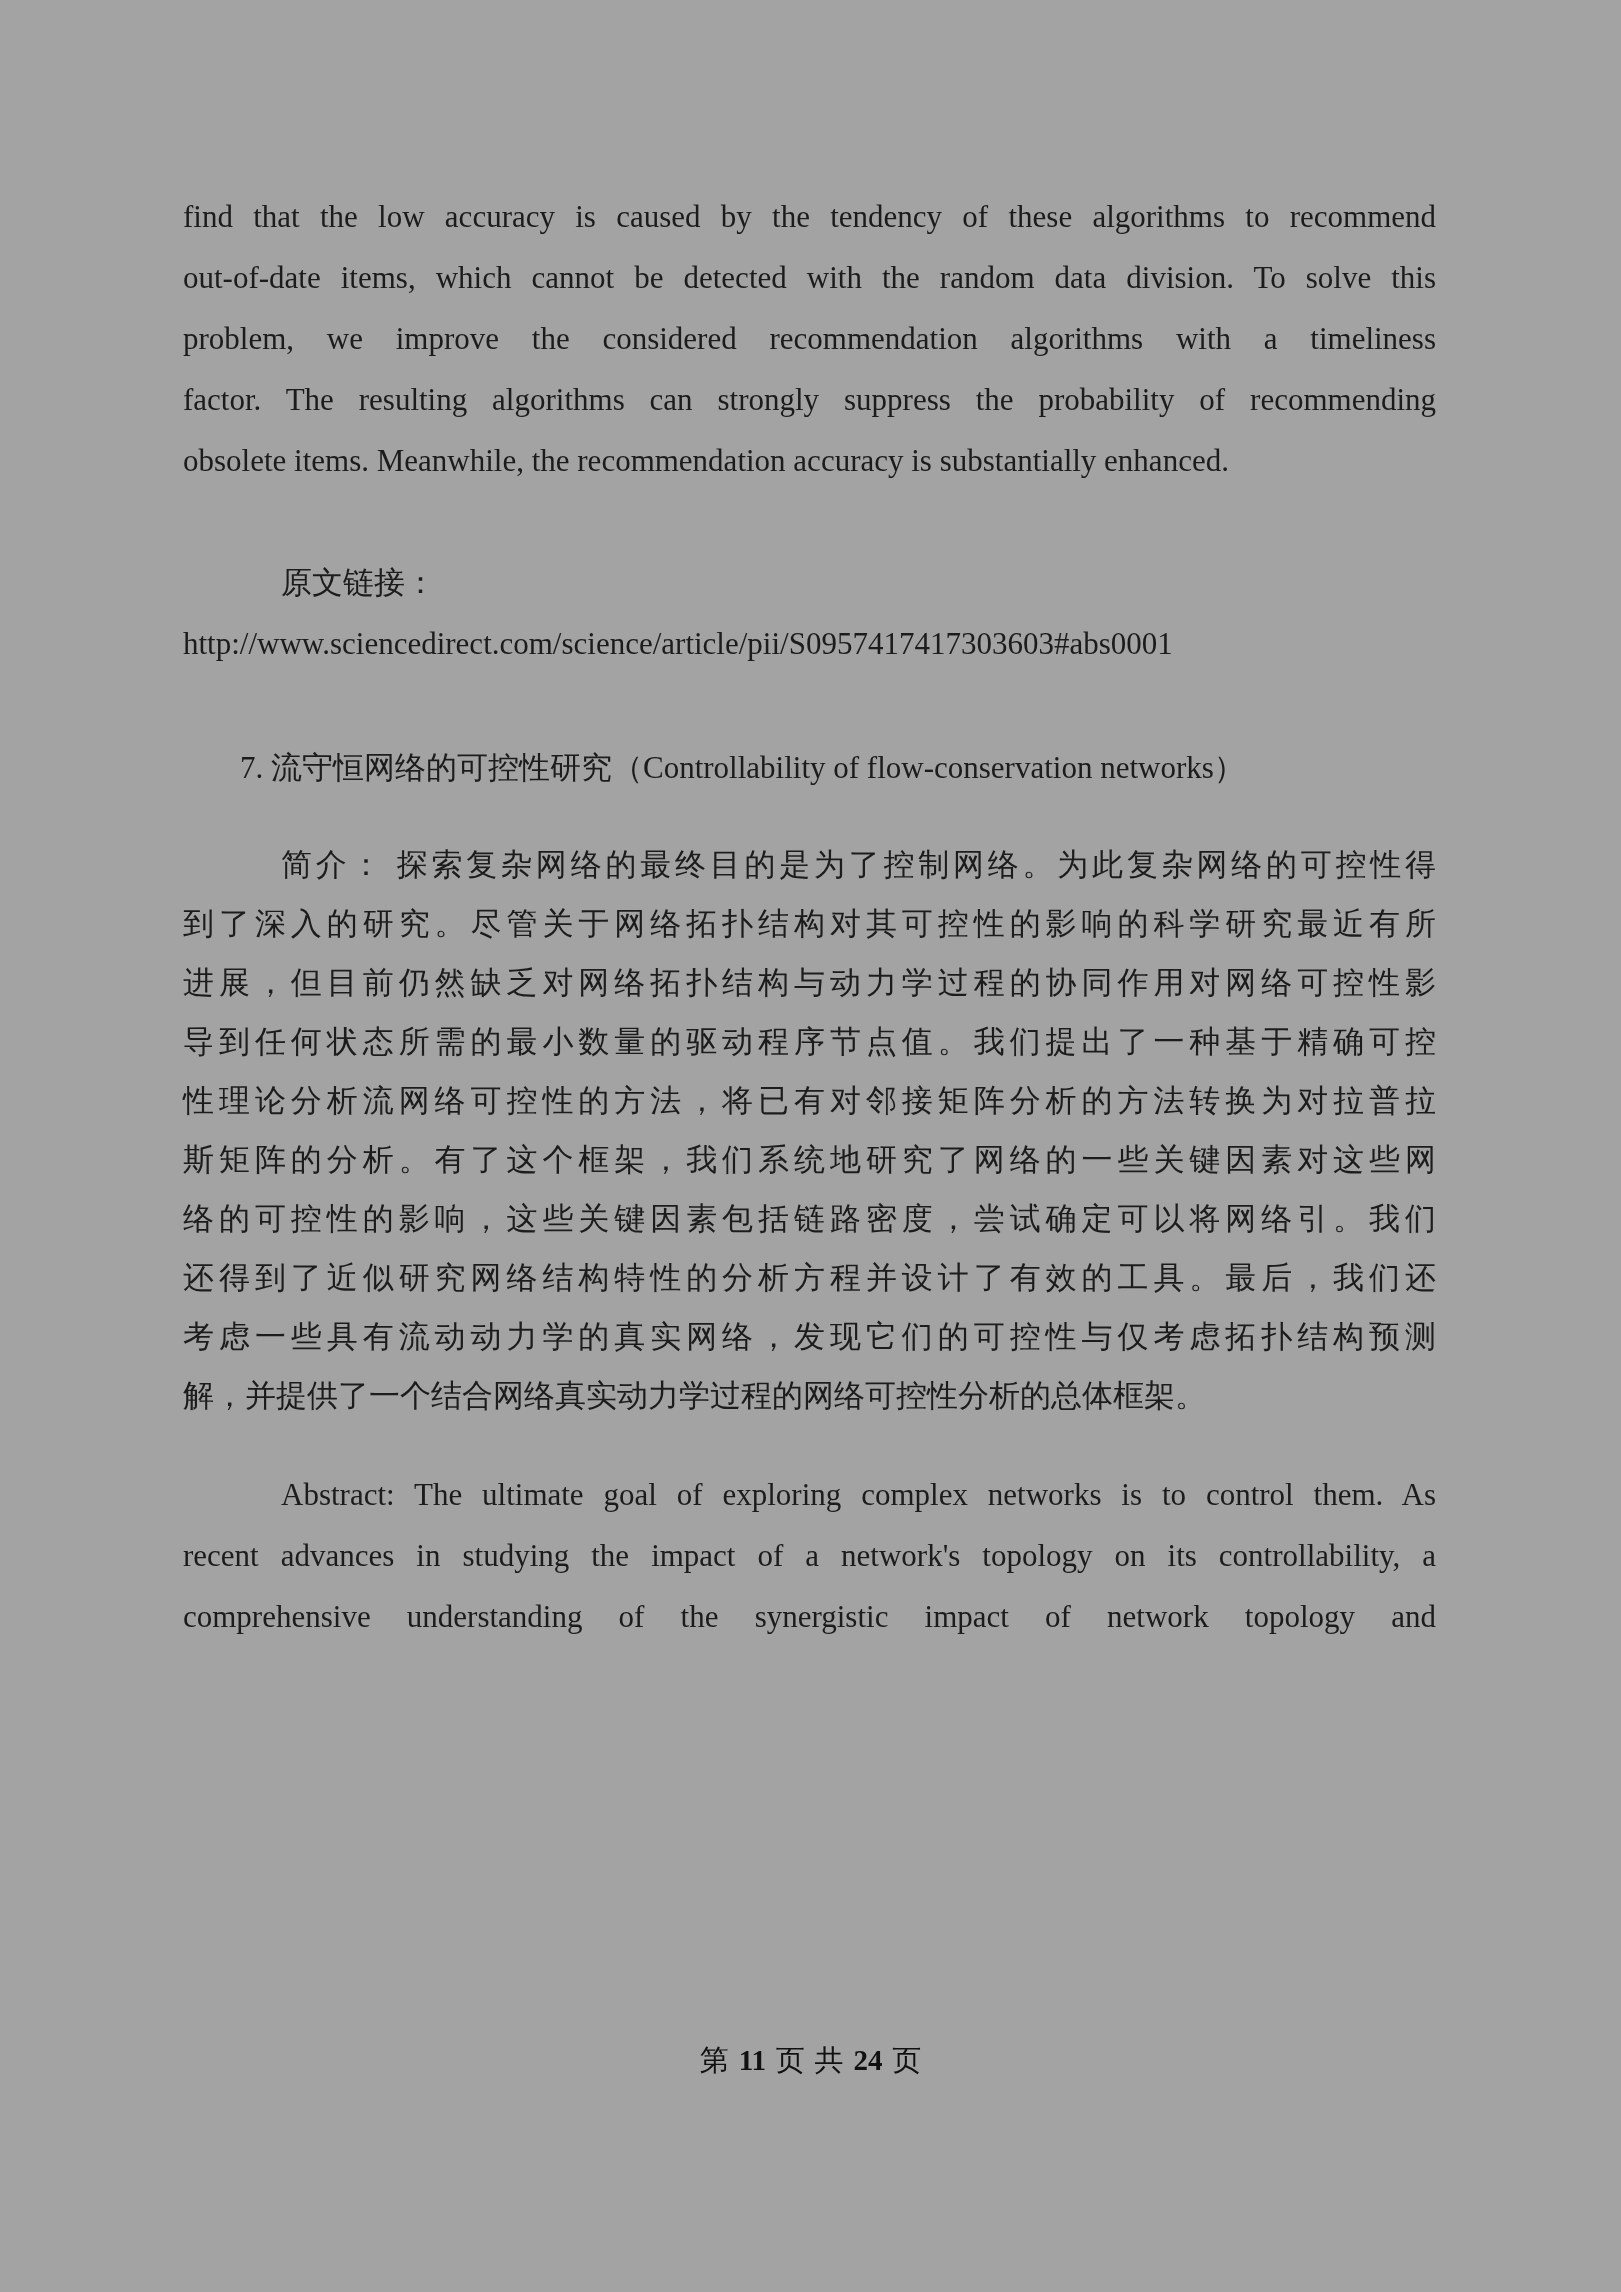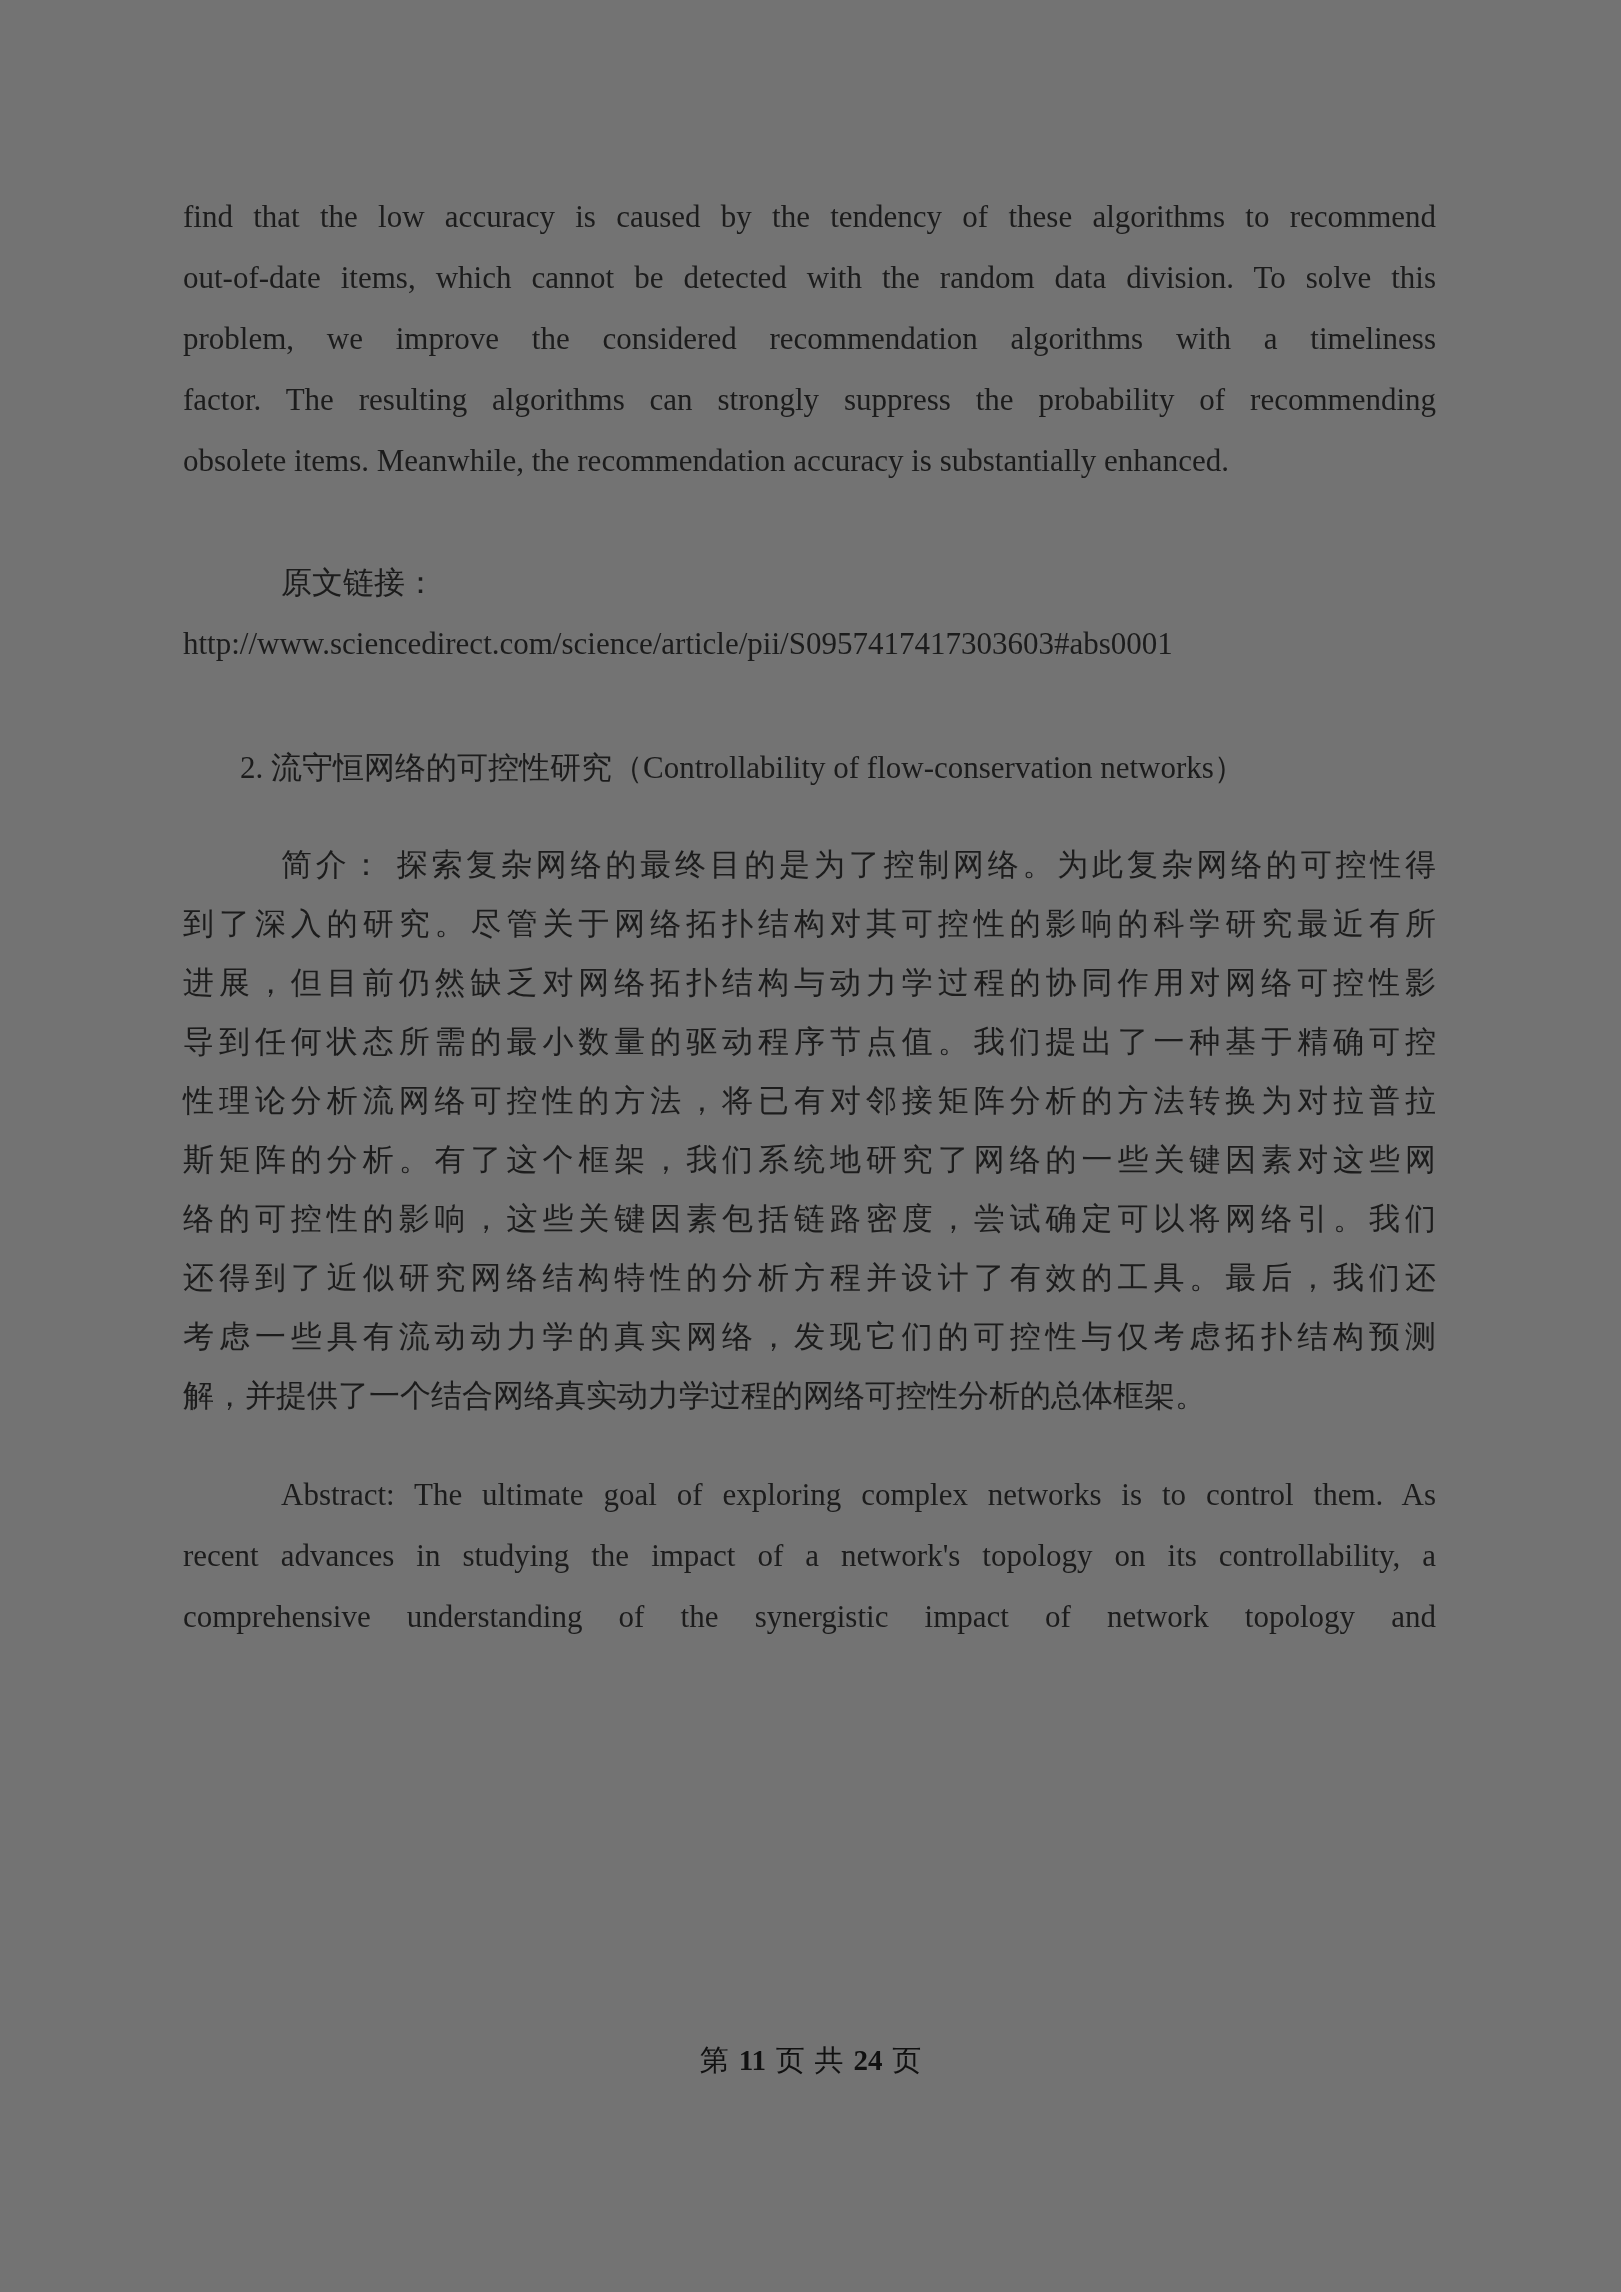--- a/index.html
+++ b/index.html
@@ -4,21 +4,21 @@
 <style>
   html, body {
     margin: 0;
     padding: 0;
     background: #ffffff;
   }
   .page {
     position: relative;
     width: 1621px;
     height: 2293px;
-    background: #737373;
+    background: #a3a3a3;
     font-family: "Liberation Serif", "DejaVu Serif", serif;
     color: #1c1c1c;
     overflow: hidden;
   }
   .content {
     padding: 186px 185px 0 183px;
     font-size: 31px;
     line-height: 61px;
   }
   .para { margin: 0; padding: 0; }
@@ -77,21 +77,21 @@
         <p class="line">out-of-date items, which cannot be detected with the random data division. To solve this</p>
         <p class="line">problem, we improve the considered recommendation algorithms with a timeliness</p>
         <p class="line">factor. The resulting algorithms can strongly suppress the probability of recommending</p>
         <p class="line">obsolete items. Meanwhile, the recommendation accuracy is substantially enhanced.</p>
       </section>
 
     <p class="single-line link-label">原文链接：</p>
 
     <p class="single-line url-line">http://www.sciencedirect.com/science/article/pii/S0957417417303603#abs0001</p>
 
-    <h2 class="heading single-line">2. 流守恒网络的可控性研究（Controllability of flow-conservation networks）</h2>
+    <h2 class="heading single-line">7. 流守恒网络的可控性研究（Controllability of flow-conservation networks）</h2>
 
     <section class="para jlast indent research">
       </section>
 
     <section class="para jlast indent abstract-cn">
         <p class="line">简介： 探索复杂网络的最终目的是为了控制网络。为此复杂网络的可控性得</p>
         <p class="line">到了深入的研究。尽管关于网络拓扑结构对其可控性的影响的科学研究最近有所</p>
         <p class="line">进展，但目前仍然缺乏对网络拓扑结构与动力学过程的协同作用对网络可控性影</p>
         <p class="line">导到任何状态所需的最小数量的驱动程序节点值。我们提出了一种基于精确可控</p>
         <p class="line">性理论分析流网络可控性的方法，将已有对邻接矩阵分析的方法转换为对拉普拉</p>

